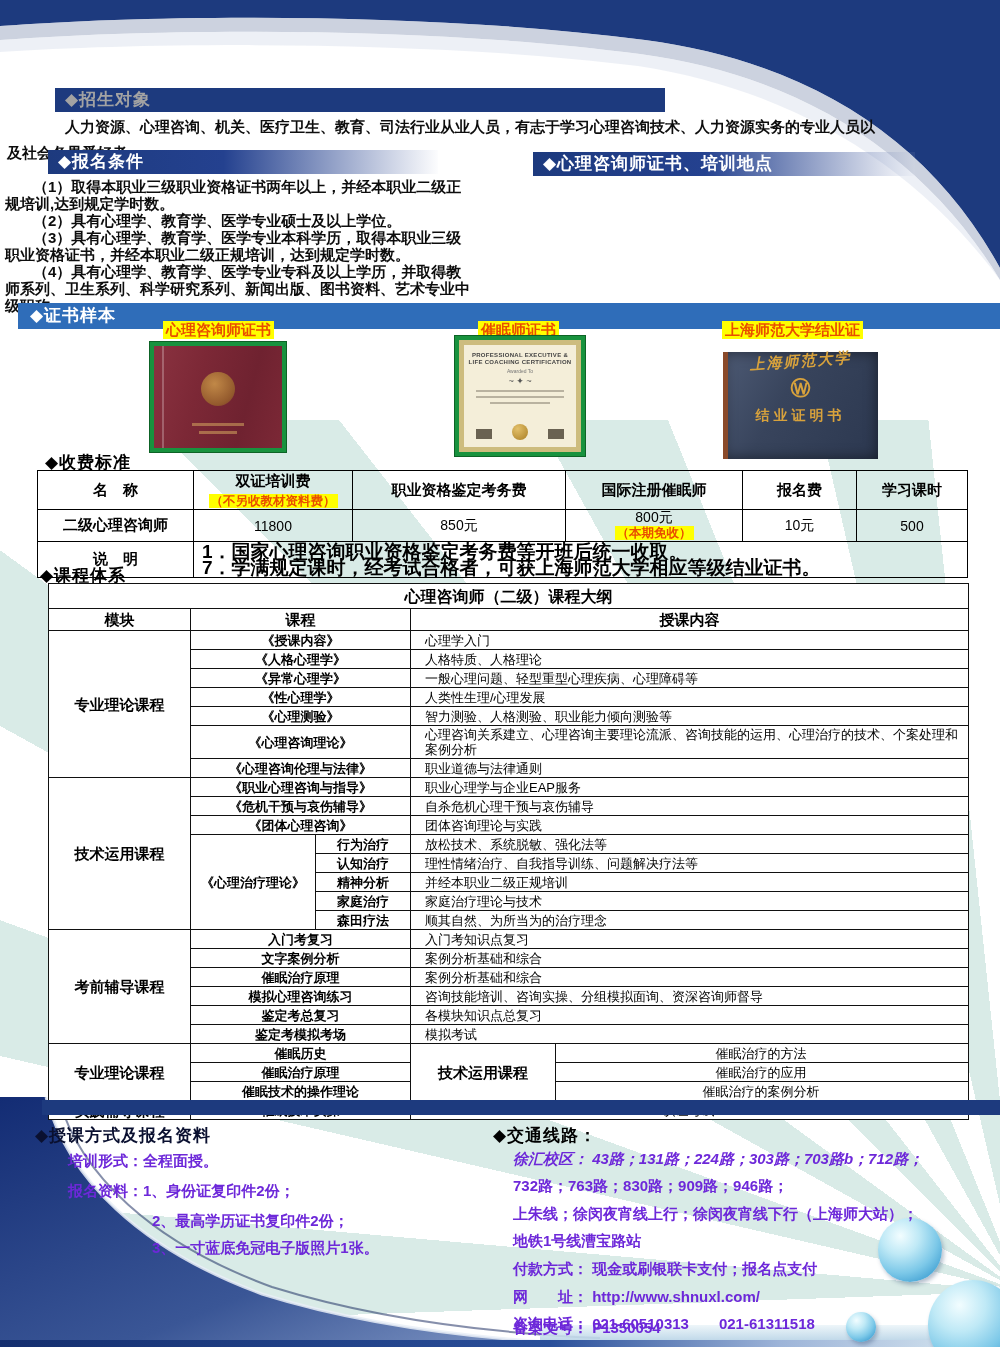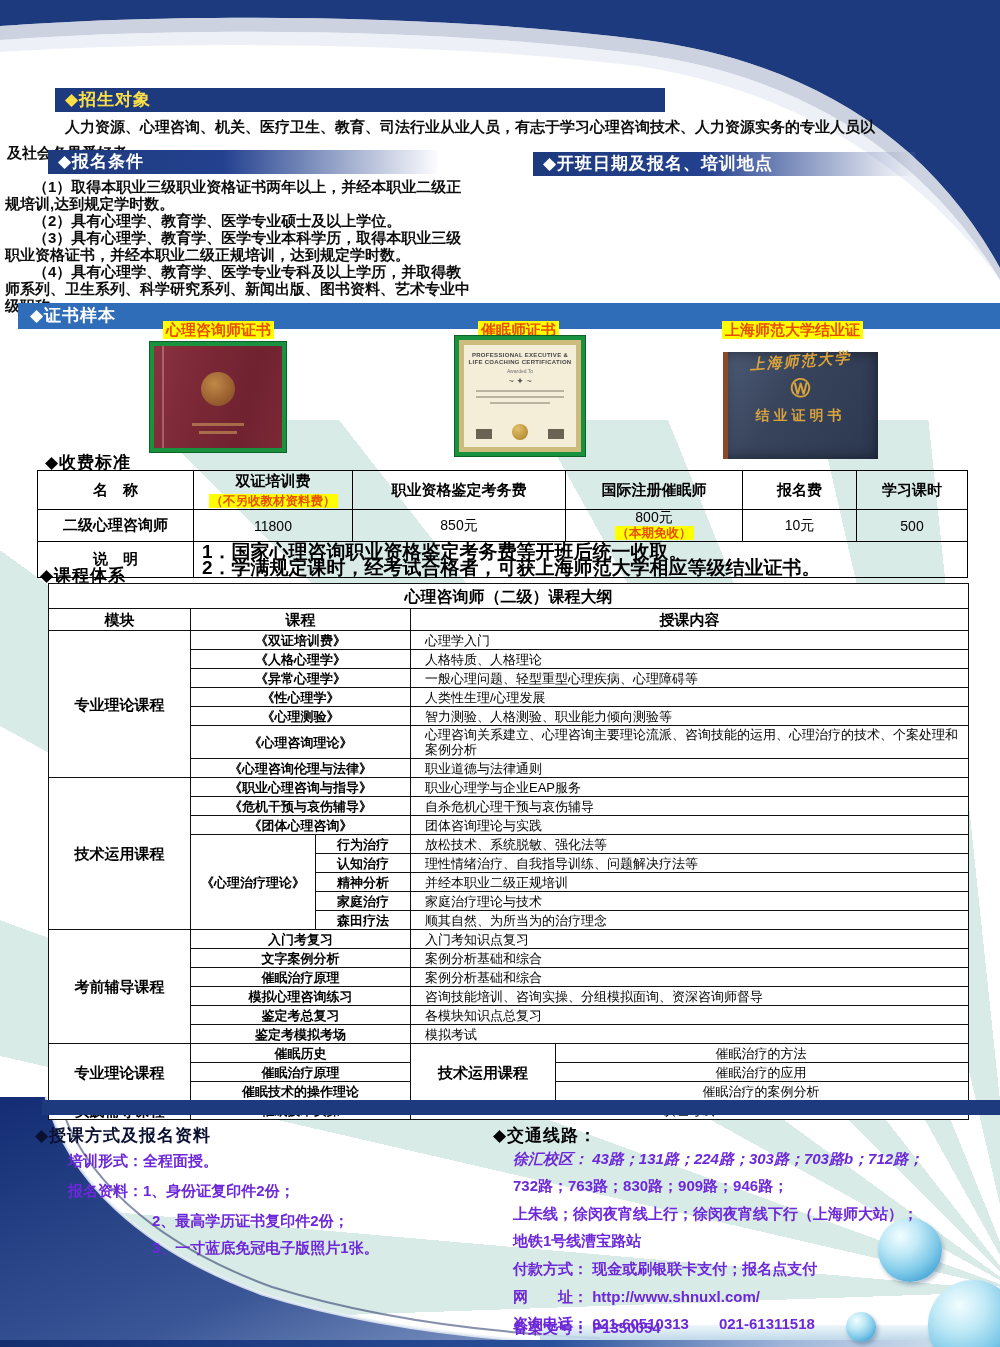--- a/index.html
+++ b/index.html
@@ -11,21 +11,21 @@
     background:conic-gradient(from 268deg at 102% 94%,
       #d9ebe7 0deg 7deg, rgba(255,255,255,0) 7deg 15deg,
       #d9ebe7 15deg 22deg, rgba(255,255,255,0) 22deg 31deg,
       #d9ebe7 31deg 38deg, rgba(255,255,255,0) 38deg 47deg,
       #d9ebe7 47deg 54deg, rgba(255,255,255,0) 54deg 63deg,
       #d9ebe7 63deg 70deg, rgba(255,255,255,0) 70deg 79deg,
       #d9ebe7 79deg 86deg, rgba(255,255,255,0) 86deg 94deg);}
   .deco{z-index:1;pointer-events:none;}
   #content{position:absolute;left:0;top:0;width:1000px;height:1347px;z-index:2;}
   
-  .navy-bar{background:#1d3a7e;color:#fde047;font-weight:bold;font-size:17px;line-height:24px;
+  .navy-bar{background:#1d3a7e;color:#a3a3a3;font-weight:bold;font-size:17px;line-height:24px;
             padding-left:10px;letter-spacing:1px;}
   .fade-bar{color:#fff;font-weight:bold;font-size:17px;line-height:24px;padding-left:10px;letter-spacing:1px;
             background:linear-gradient(to right,#1d3a7e 0%,#24418f 45%,rgba(221,226,240,0.08) 100%);}
   .blue-bar{background:#2f6db9;color:#fff;font-weight:bold;font-size:17px;line-height:26px;
             padding-left:12px;letter-spacing:1px;}
   .blk-hd{font-weight:bold;font-size:17px;color:#000;letter-spacing:1px;}
   .body-txt{color:#0d0d0d;font-weight:600;font-size:15px;}
   
   .cond p{margin:0;text-indent:28px;line-height:17px;}
   .sched p{margin:0;line-height:24.5px;}
@@ -116,21 +116,21 @@
   <div class="abs body-txt" style="left:7px;top:114px;width:870px;line-height:26px;text-indent:58px;">人力资源、心理咨询、机关、医疗卫生、教育、司法行业从业人员，有志于学习心理咨询技术、人力资源实务的专业人员以及社会各界爱好者。</div>
 
   <div class="abs fade-bar" style="left:48px;top:150px;width:380px;height:24px;">◆报名条件</div>
   <div class="abs body-txt cond" style="left:5px;top:178px;width:465px;">
     <p>（1）取得本职业三级职业资格证书两年以上，并经本职业二级正规培训,达到规定学时数。</p>
     <p>（2）具有心理学、教育学、医学专业硕士及以上学位。</p>
     <p>（3）具有心理学、教育学、医学专业本科学历，取得本职业三级职业资格证书，并经本职业二级正规培训，达到规定学时数。</p>
     <p>（4）具有心理学、教育学、医学专业专科及以上学历，并取得教师系列、卫生系列、科学研究系列、新闻出版、图书资料、艺术专业中级职称。</p>
   </div>
 
-  <div class="abs fade-bar" style="left:533px;top:152px;width:372px;height:24px;">◆开班日期及报名、培训地点</div>
+  <div class="abs fade-bar" style="left:533px;top:152px;width:372px;height:24px;">◆心理咨询师证书、培训地点</div>
 
   <div class="abs blue-bar" style="left:18px;top:303px;width:972px;height:26px;">◆证书样本</div>
 
   <span class="abs cert-label" style="left:163px;top:321px;">心理咨询师证书</span>
   <span class="abs cert-label" style="left:478px;top:321px;">催眠师证书</span>
   <span class="abs cert-label" style="left:722px;top:321px;">上海师范大学结业证</span>
 
   <div class="abs green-frame" style="left:150px;top:342px;width:128px;height:102px;">
     <div class="cert-red">
       <div class="spine"></div>
@@ -194,21 +194,21 @@
         <div style="line-height:13px;">800元</div>
         <span class="hl">（本期免收）</span>
       </td>
       <td>10元</td>
       <td>500</td>
     </tr>
     <tr style="height:36px">
       <td class="hd">说　明</td>
       <td colspan="5" class="notes">
         <div>1．国家心理咨询职业资格鉴定考务费等开班后统一收取。</div>
-        <div>2．学满规定课时，经考试合格者，可获上海师范大学相应等级结业证书。</div>
+        <div>7．学满规定课时，经考试合格者，可获上海师范大学相应等级结业证书。</div>
       </td>
     </tr>
   </tbody>
     </table>
 
   <div class="abs blk-hd" style="left:40px;top:564px;">◆课程体系</div>
 
   <table class="abs ct" style="left:48px;top:583px;">
     <colgroup>
         <col style="width:142px">
@@ -222,21 +222,21 @@
           <td colspan="5" class="ct-title">心理咨询师（二级）课程大纲</td>
         </tr>
     <tr>
       <td class="ct-hd">模块</td>
       <td colspan="2" class="ct-hd">课程</td>
       <td colspan="2" class="ct-hd">授课内容</td>
     </tr>
 
     <tr>
       <td rowspan="7" class="module">专业理论课程</td>
-      <td colspan="2" class="course">《双证培训费》</td>
+      <td colspan="2" class="course">《授课内容》</td>
       <td colspan="2" class="content">心理学入门</td>
     </tr>
     <tr>
           <td colspan="2" class="course">《人格心理学》</td>
           <td colspan="2" class="content">人格特质、人格理论</td>
         </tr>
     <tr>
           <td colspan="2" class="course">《异常心理学》</td>
           <td colspan="2" class="content">一般心理问题、轻型重型心理疾病、心理障碍等</td>
         </tr>

